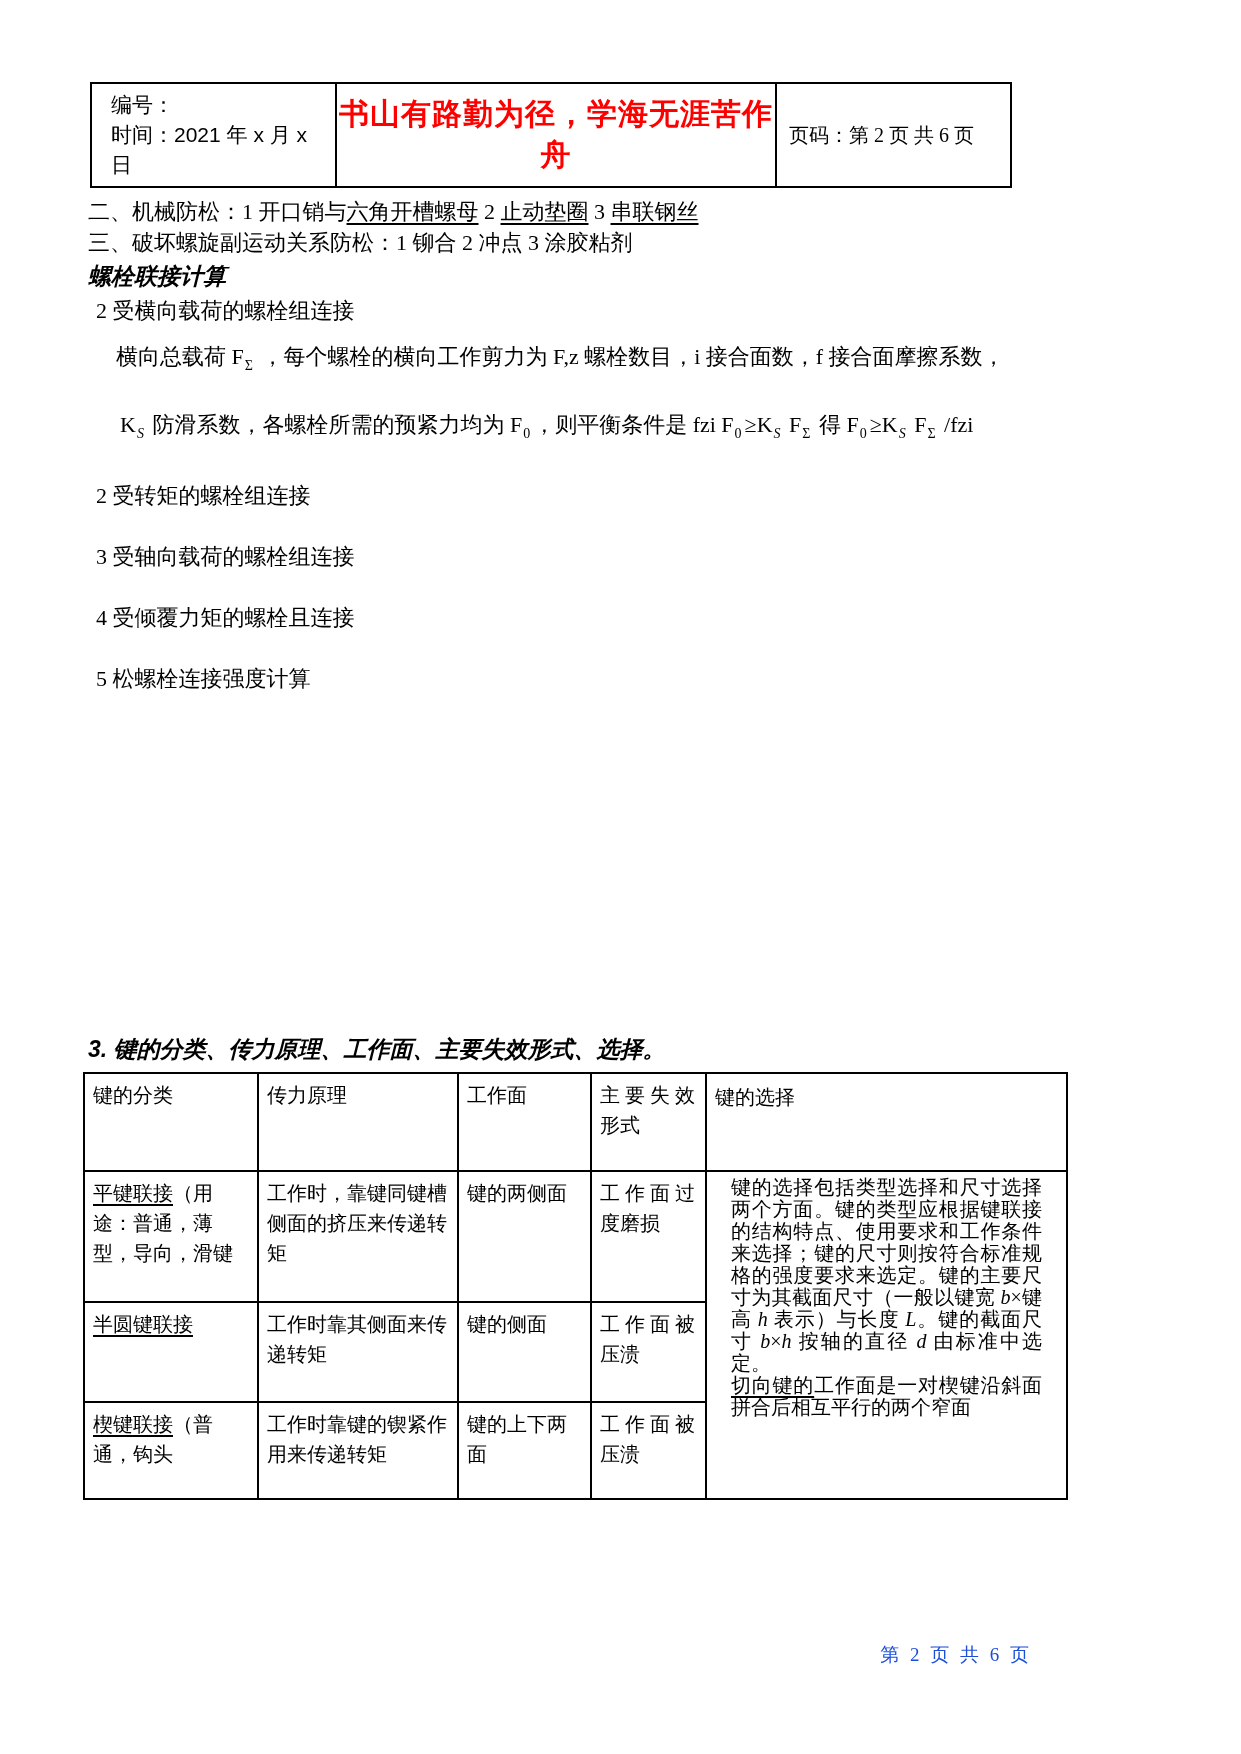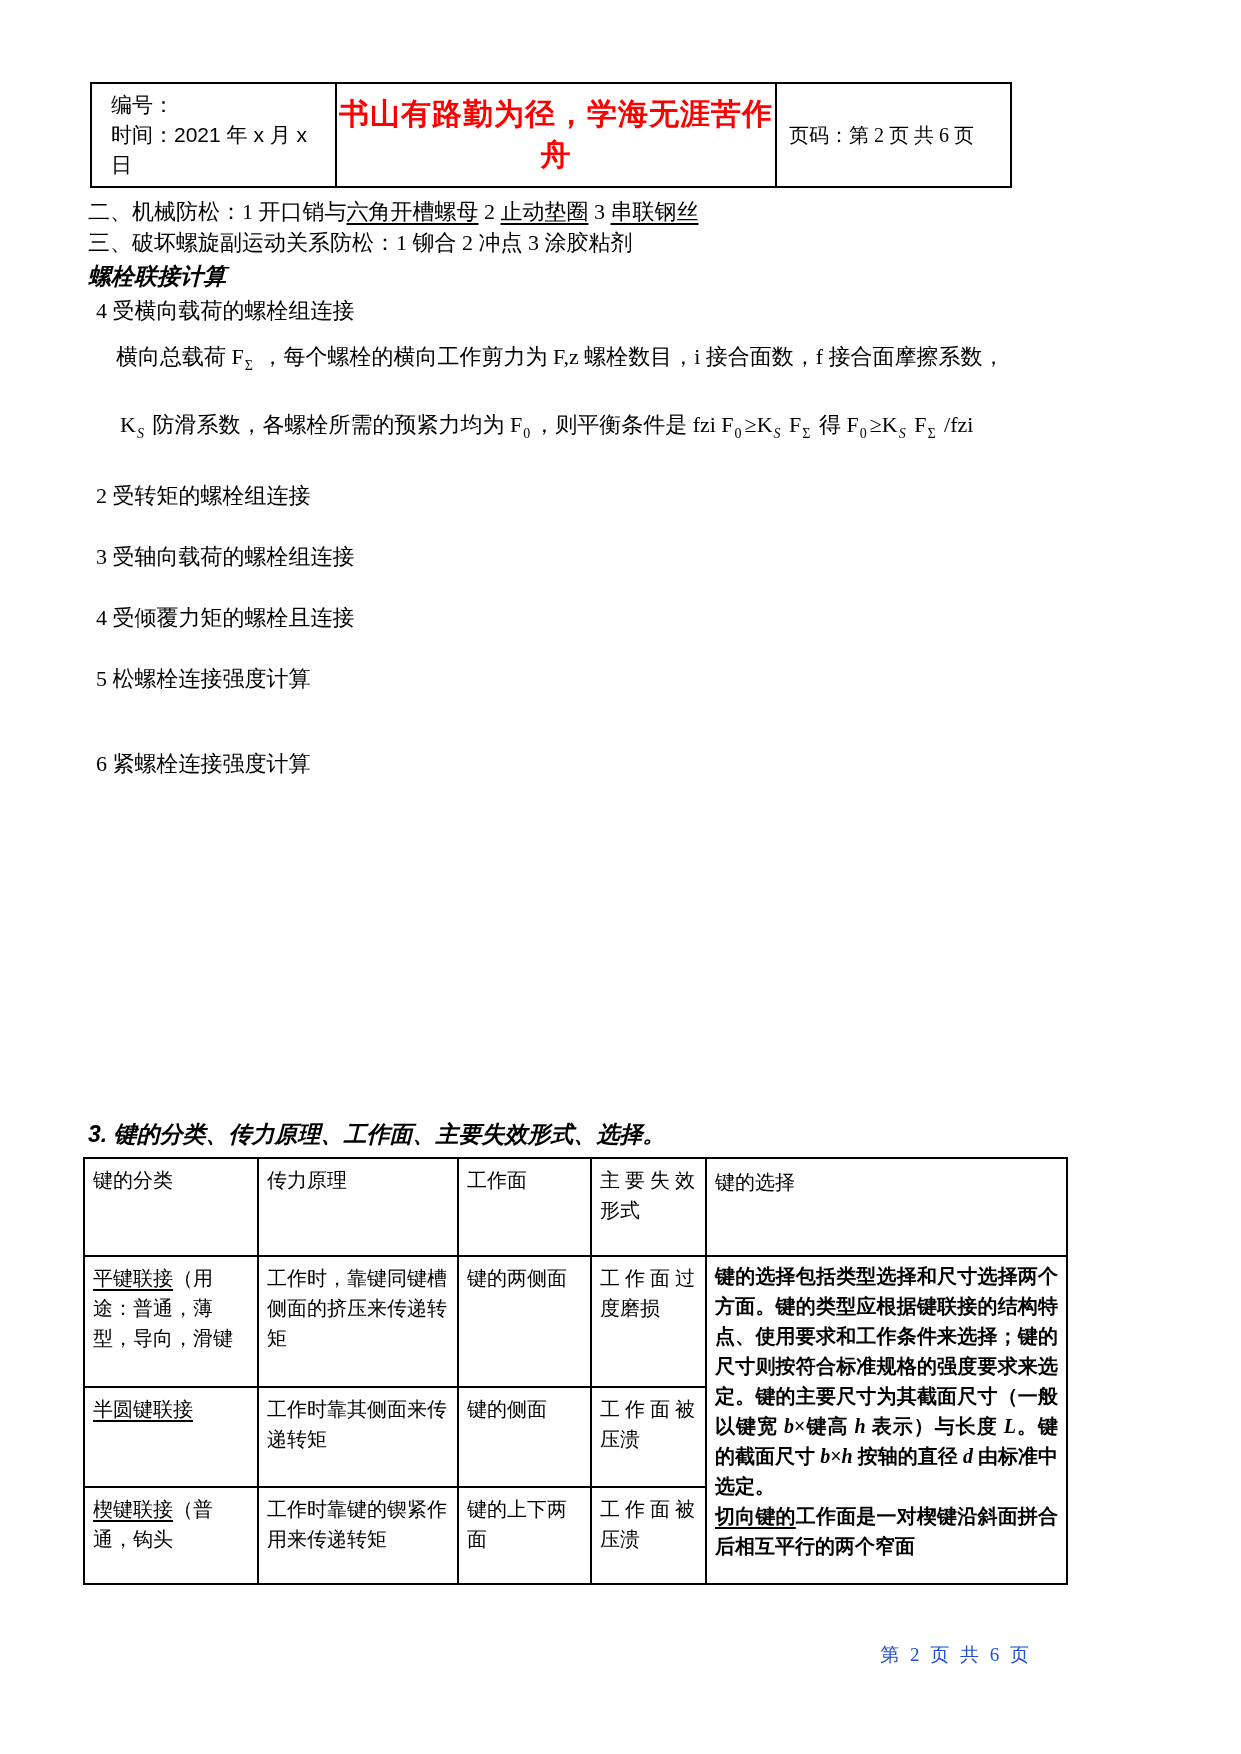--- a/index.html
+++ b/index.html
@@ -33,21 +33,21 @@
   .sec3{margin-top:340px;}
   
   .keytable{border-collapse:collapse;table-layout:fixed;width:983px;margin:8px 0 0 -5px;
             font-size:20px;line-height:30px;}
   .keytable td{border:2px solid #000;vertical-align:top;padding:6px 8px;}
   tr.hrow td{height:82px;}
   tr.hrow td.selhead{padding-top:8px;}
   tr.r1 td{height:117px;}
   tr.r2 td{height:86px;}
   tr.r3 td{height:83px;}
-  td.selcell{padding:4px 8px;text-align:justify;line-height:30px;font-weight:bold;}
+  td.selcell{padding:4px 24px;text-align:justify;line-height:22px;}
   td.selcell div{margin:0;}
   .footer{position:absolute;left:0;top:1642px;width:1032px;text-align:right;
           font-size:19px;color:#1d4ed8;letter-spacing:3px;}
 </style>
 </head>
 <body>
 
 <div class="page">
 
   <table class="hdr">
@@ -67,28 +67,27 @@
       </td>
       <td class="h-right">页码：第 2 页  共 6 页</td>
     </tr>
   </tbody>
     </table>
 
   <div class="content">
     <div class="l"><span>二、机械防松：1 开口销与</span><span class="u">六角开槽螺母</span><span> 2 </span><span class="u">止动垫圈</span><span> 3 </span><span class="u">串联钢丝</span></div>
     <div class="l">三、破坏螺旋副运动关系防松：1 铆合 2 冲点 3 涂胶粘剂</div>
     <div class="bhead">螺栓联接计算</div>
-    <div class="item first">4 受横向载荷的螺栓组连接</div>
+    <div class="item first">2 受横向载荷的螺栓组连接</div>
     <div class="formula f1"><span>横向总载荷 F</span><span class="sub">Σ</span><span> ，每个螺栓的横向工作剪力为 F,z 螺栓数目，i 接合面数，f 接合面摩擦系数，</span></div>
     <div class="formula f2"><span>K</span><span class="isub">S</span><span> 防滑系数，各螺栓所需的预紧力均为 F</span><span class="sub">0</span><span>，则平衡条件是 fzi F</span><span class="sub">0</span><span>≥K</span><span class="isub">S</span><span> F</span><span class="sub">Σ</span><span> 得 F</span><span class="sub">0</span><span>≥K</span><span class="isub">S</span><span> F</span><span class="sub">Σ</span><span> /fzi</span></div>
     <div class="item">2 受转矩的螺栓组连接</div>
     <div class="item">3 受轴向载荷的螺栓组连接</div>
     <div class="item">4 受倾覆力矩的螺栓且连接</div>
     <div class="item">5 松螺栓连接强度计算</div>
-    <div class="item gap-lg">6 紧螺栓连接强度计算</div>
 
     <div class="bhead sec3">3.  键的分类、传力原理、工作面、主要失效形式、选择。</div>
 
     <table class="keytable">
       <colgroup>
         <col style="width:174px">
           <col style="width:200px">
           <col style="width:133px">
         <col style="width:115px">
           <col style="width:361px">

